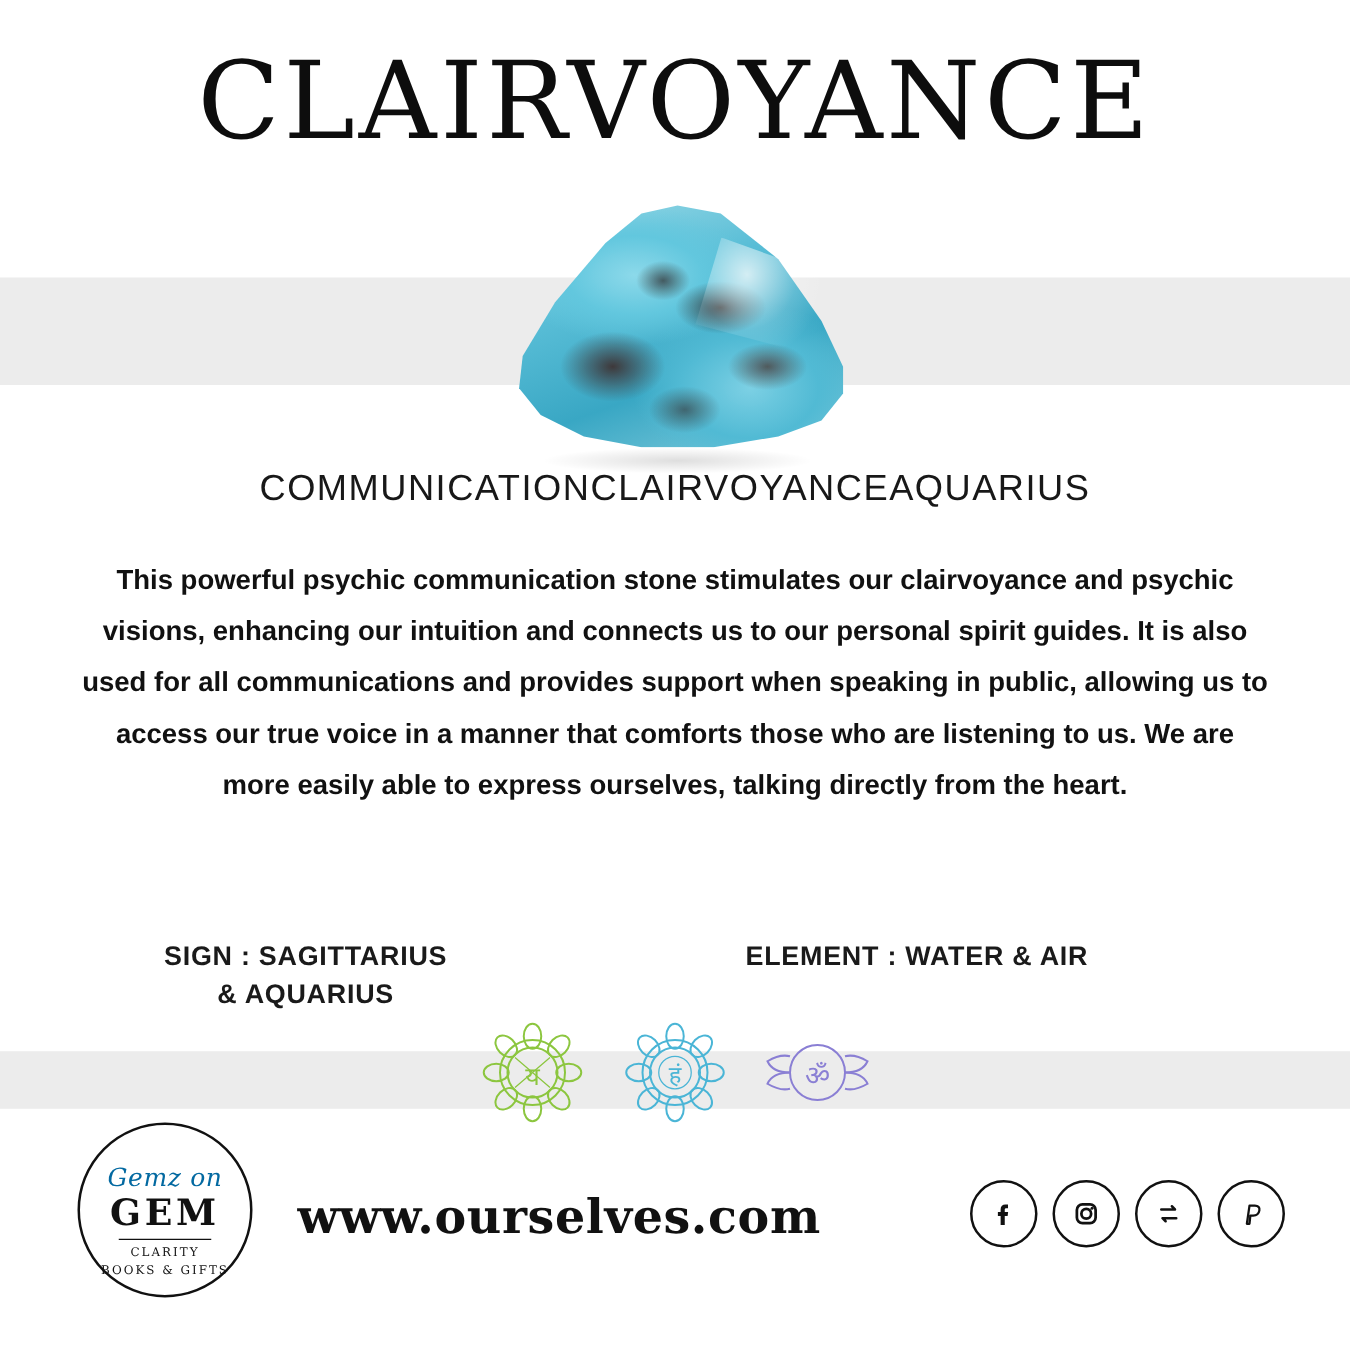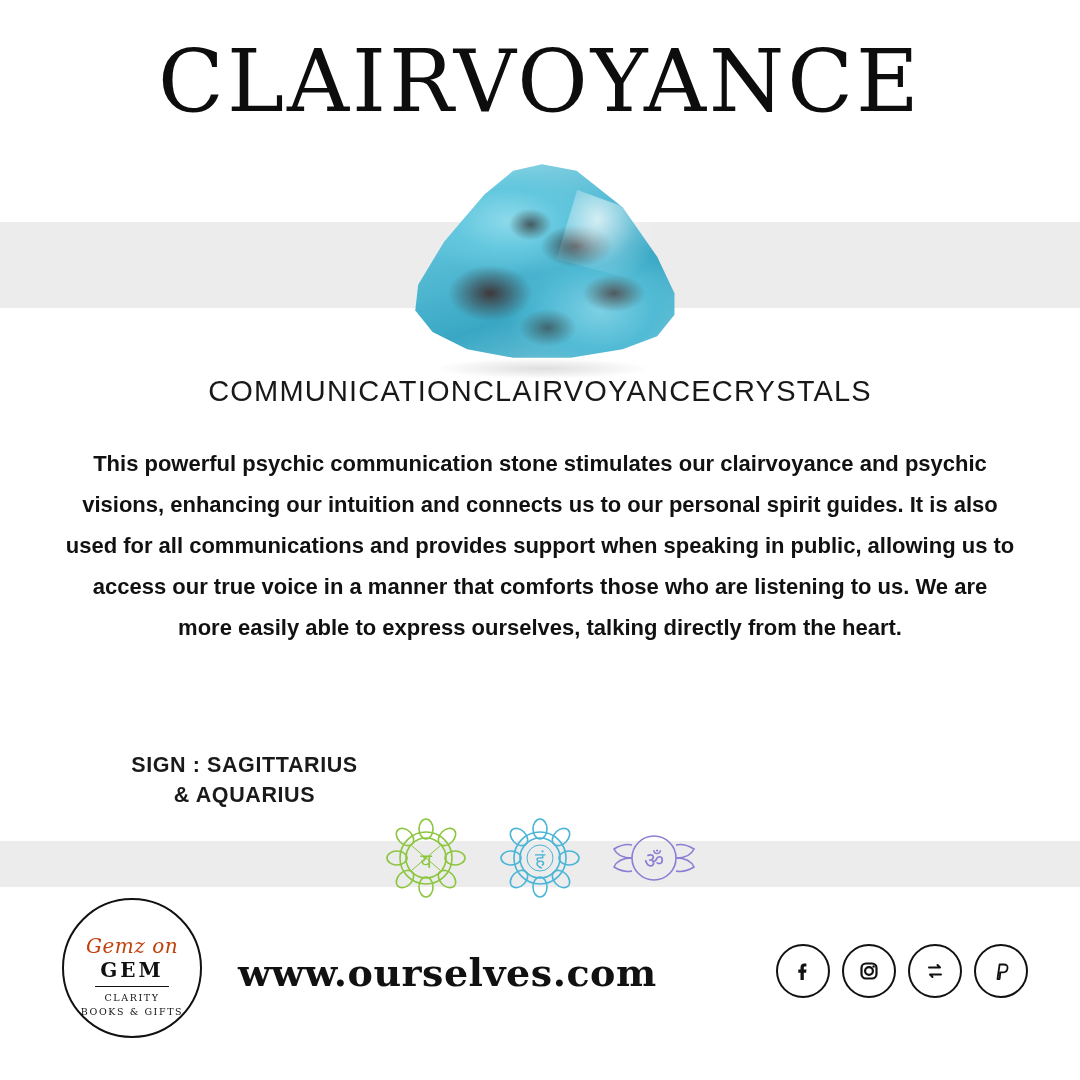--- a/index.html
+++ b/index.html
@@ -189,28 +189,28 @@
     display: flex;
     flex-direction: column;
     align-items: center;
     justify-content: center;
     gap: 2px;
   }
   .logo-script {
     font-family: "DejaVu Serif", serif;
     font-style: italic;
     font-size: 20px;
-    color: #c2410c;
+    color: #0369a1;
     letter-spacing: 0.5px;
     margin-top: 16px;
   }
   .logo-main {
     font-family: "DejaVu Serif", serif;
     font-weight: 700;
-    font-size: 20px;
+    font-size: 29px;
     letter-spacing: 3px;
     color: #111;
     line-height: 1;
   }
   .logo-rule {
     width: 74px;
     height: 1px;
     background: #111;
     margin: 4px 0 3px;
   }
@@ -264,27 +264,28 @@
 
   <div class="stone-wrap">
     <div class="stone"></div>
     <div class="stone-gloss"></div>
     <div class="stone-shadow"></div>
   </div>
 
   <div class="keywords">
     <div class="keyword">COMMUNICATION</div>
     <div class="keyword">CLAIRVOYANCE</div>
-    <div class="keyword">CRYSTALS</div>
+    <div class="keyword">AQUARIUS</div>
   </div>
 
   <div class="body-text">This powerful psychic communication stone stimulates our clairvoyance and psychic visions, enhancing our intuition and connects us to our personal spirit guides.  It is also used for all communications and provides support when speaking in public, allowing us to access our true voice in a manner that comforts those who are listening to us. We are more easily able to express ourselves, talking directly from the heart.</div>
 
   <div class="meta">
     <div class="meta-col left">SIGN : SAGITTARIUS &amp; AQUARIUS</div>
+    <div class="meta-col">ELEMENT : WATER &amp; AIR</div>
   </div>
 
   <div class="band-bottom"></div>
 
   <div class="chakras">
 
     <div class="chakra">
       <svg width="96" height="92" viewBox="0 0 96 92">
         <g fill="none" stroke="#8cc63f" stroke-width="1.6">
           <circle cx="48" cy="46" r="26"></circle>

